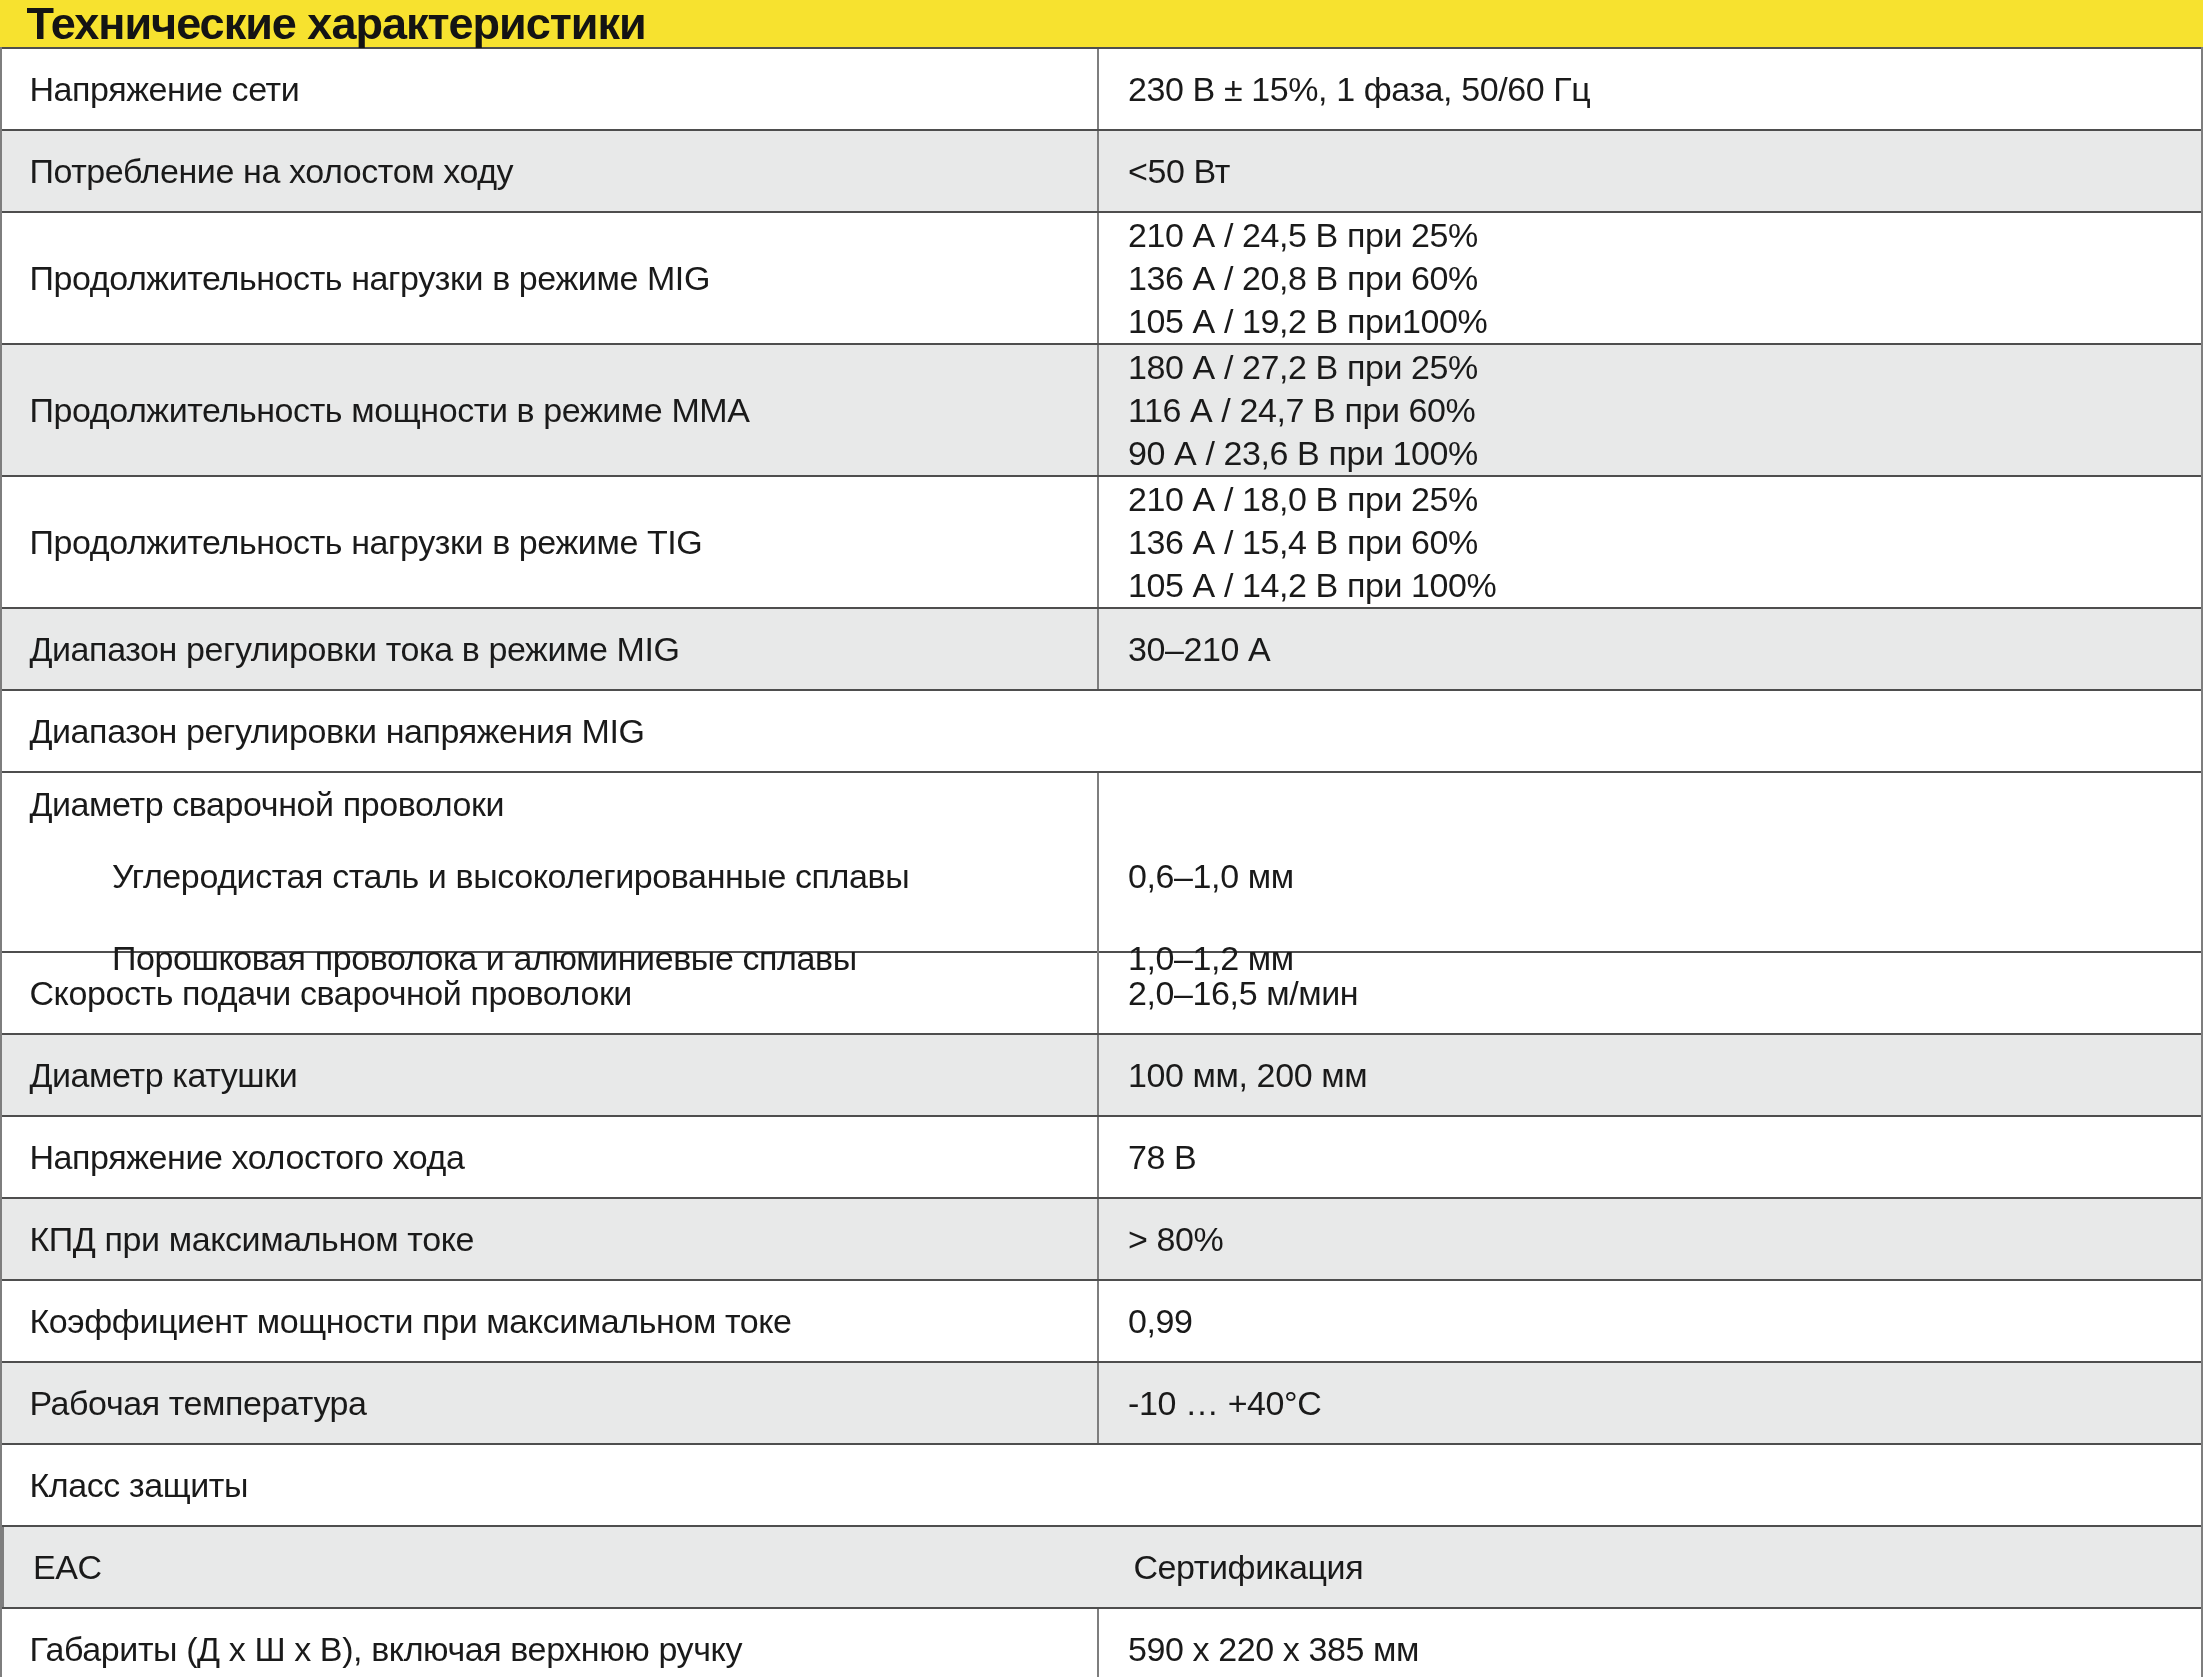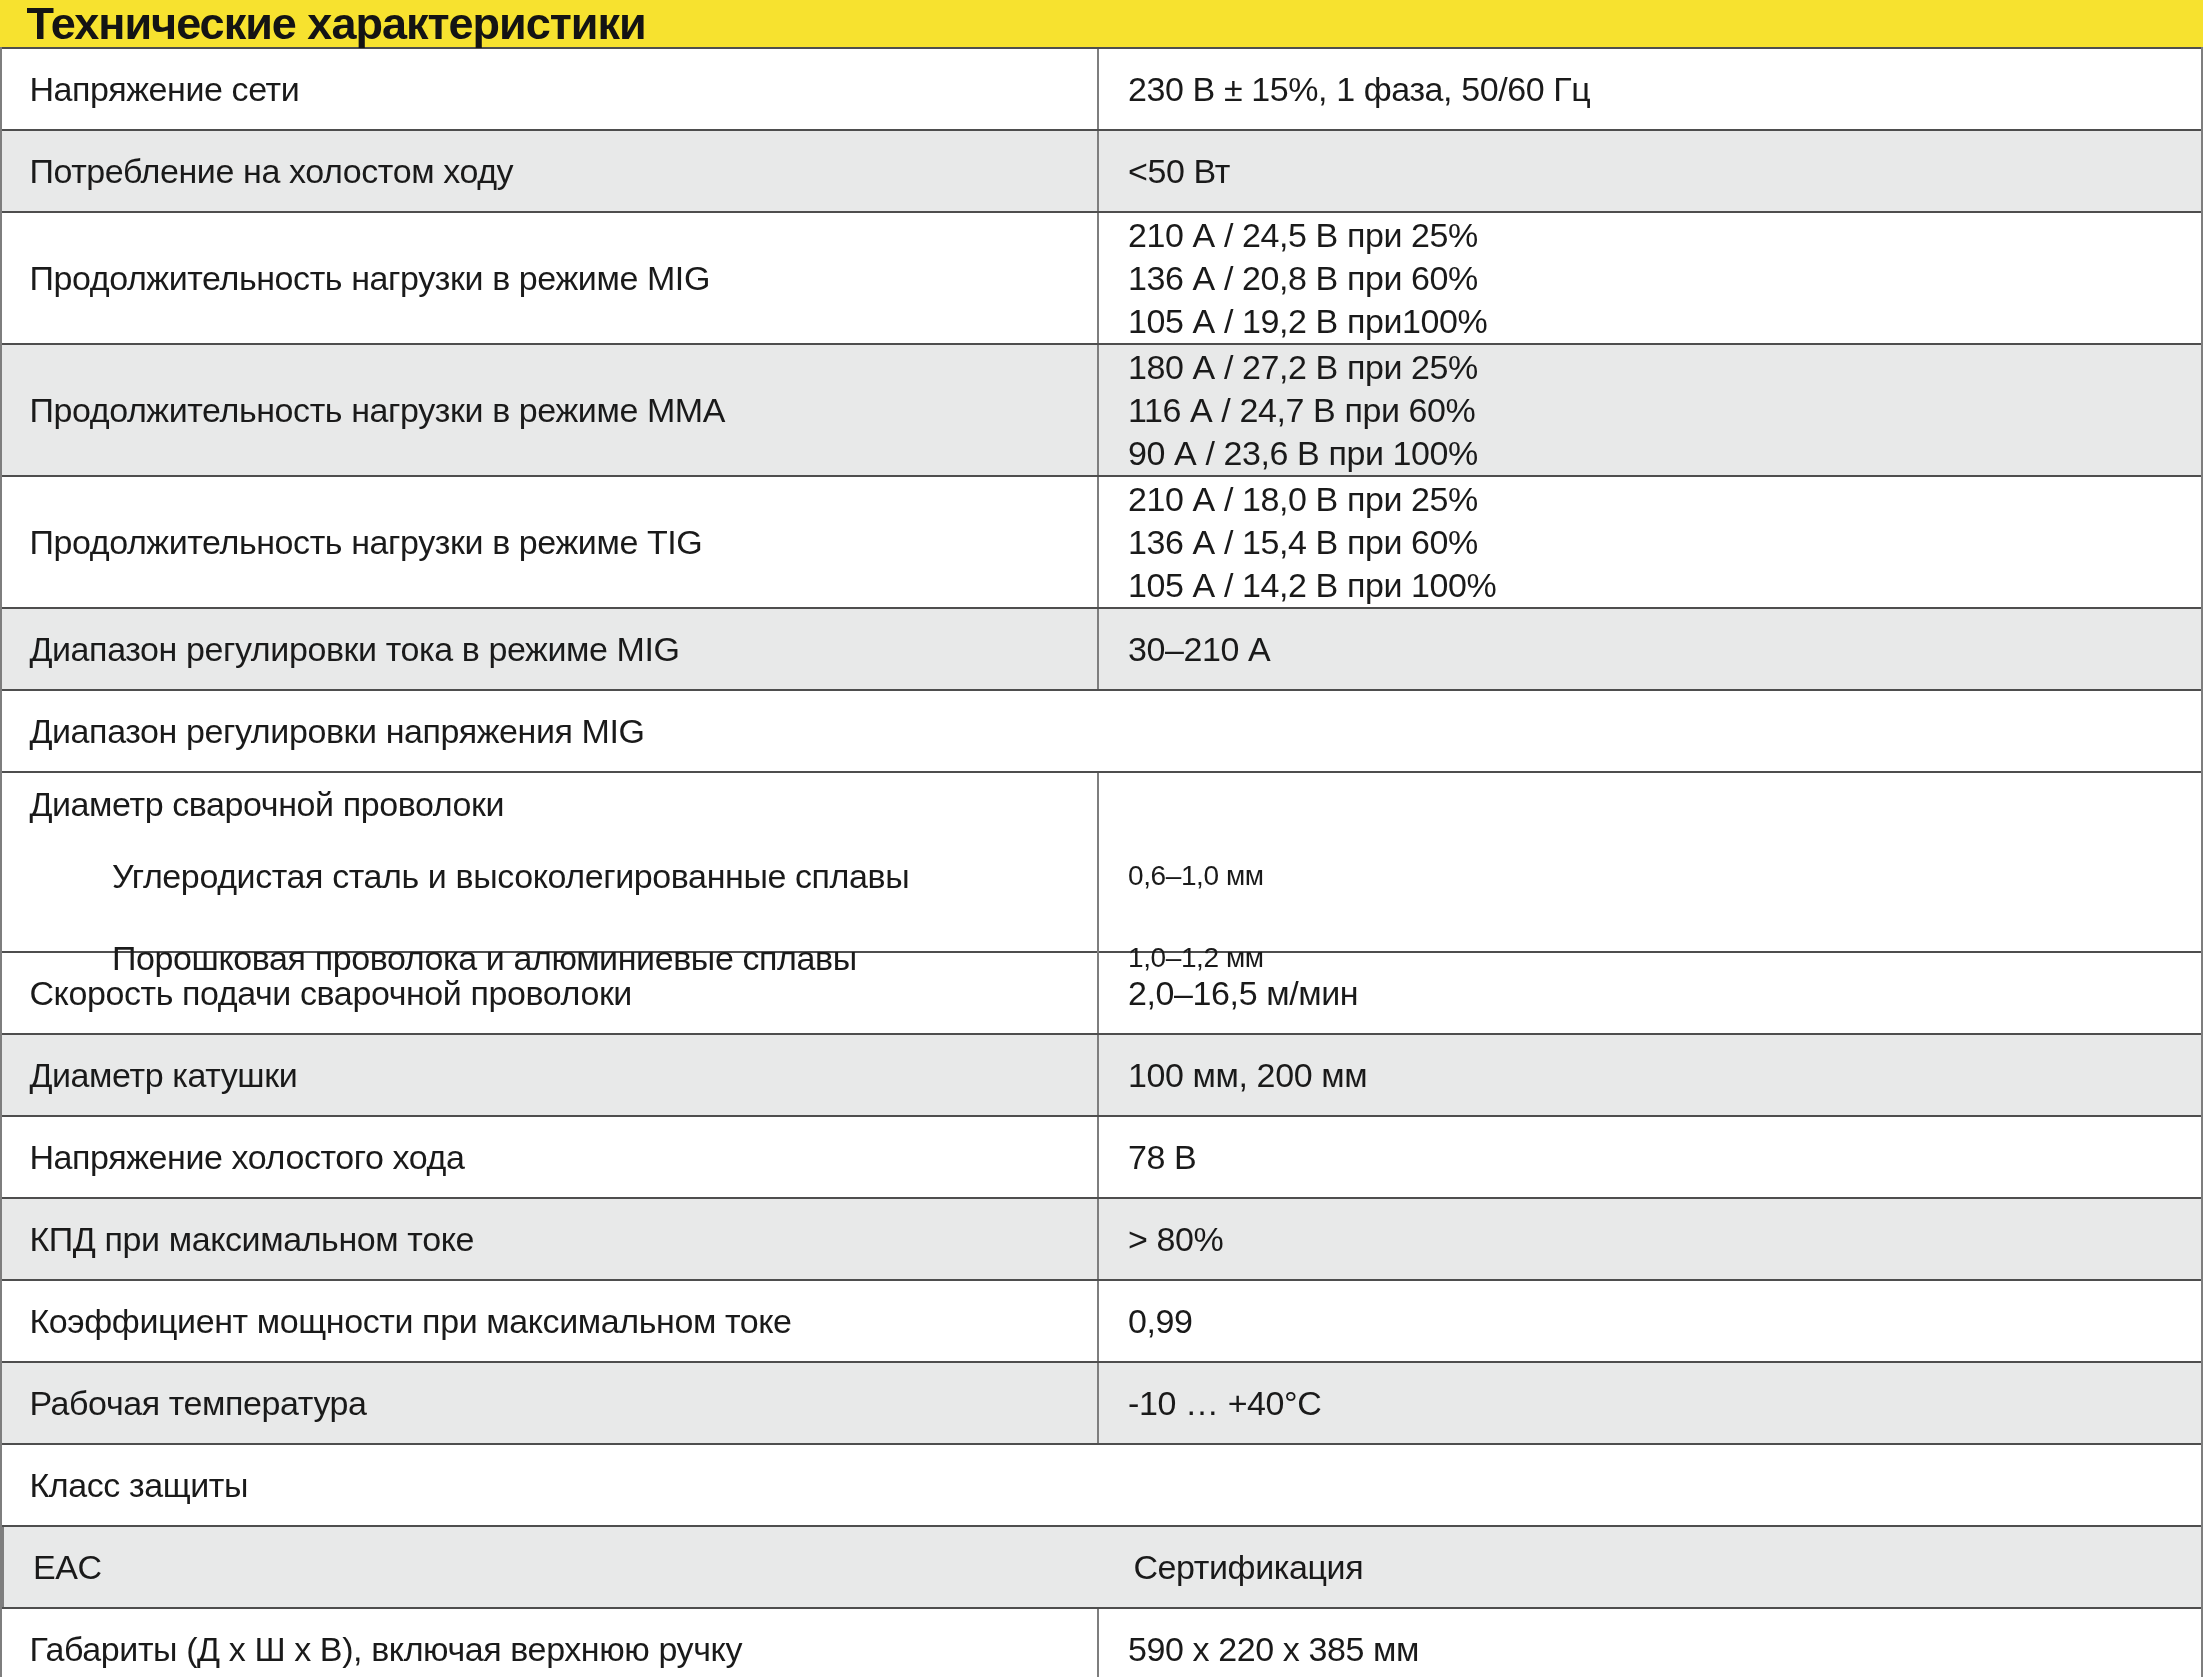--- a/index.html
+++ b/index.html
@@ -78,21 +78,21 @@
     padding-right: 19.6px;
     font-size: 34px;
     letter-spacing: -0.4px;
   }
   .sg-label.sub { padding-left: 110px; }
   .sg-value {
     border-left: 2px solid var(--divider);
     display: flex;
     align-items: center;
     padding-left: 29px;
-    font-size: 28px;
+    font-size: 34px;
     letter-spacing: -0.4px;
   }
 </style>
 </head>
 <body>
 
 <div class="spec-header">
   <div class="spec-title">Технические характеристики</div>
 </div>
 
@@ -115,21 +115,21 @@
   <div class="row r-triple">
     <div class="cell label">Продолжительность нагрузки в режиме MIG</div>
     <div class="cell value">
       <div class="vline">210 А / 24,5 В при 25%</div>
       <div class="vline">136 А / 20,8 В при 60%</div>
       <div class="vline">105 А / 19,2 В при100%</div>
     </div>
   </div>
 
   <div class="row r-triple">
-    <div class="cell label">Продолжительность нагрузки в режиме ММА</div>
+    <div class="cell label">Продолжительность мощности в режиме ММА</div>
     <div class="cell value">
       <div class="vline">180 А / 27,2 В при 25%</div>
       <div class="vline">116 А / 24,7 В при 60%</div>
       <div class="vline">90 А / 23,6 В при 100%</div>
     </div>
   </div>
 
   <div class="row r-triple">
     <div class="cell label">Продолжительность нагрузки в режиме TIG</div>
     <div class="cell value">

